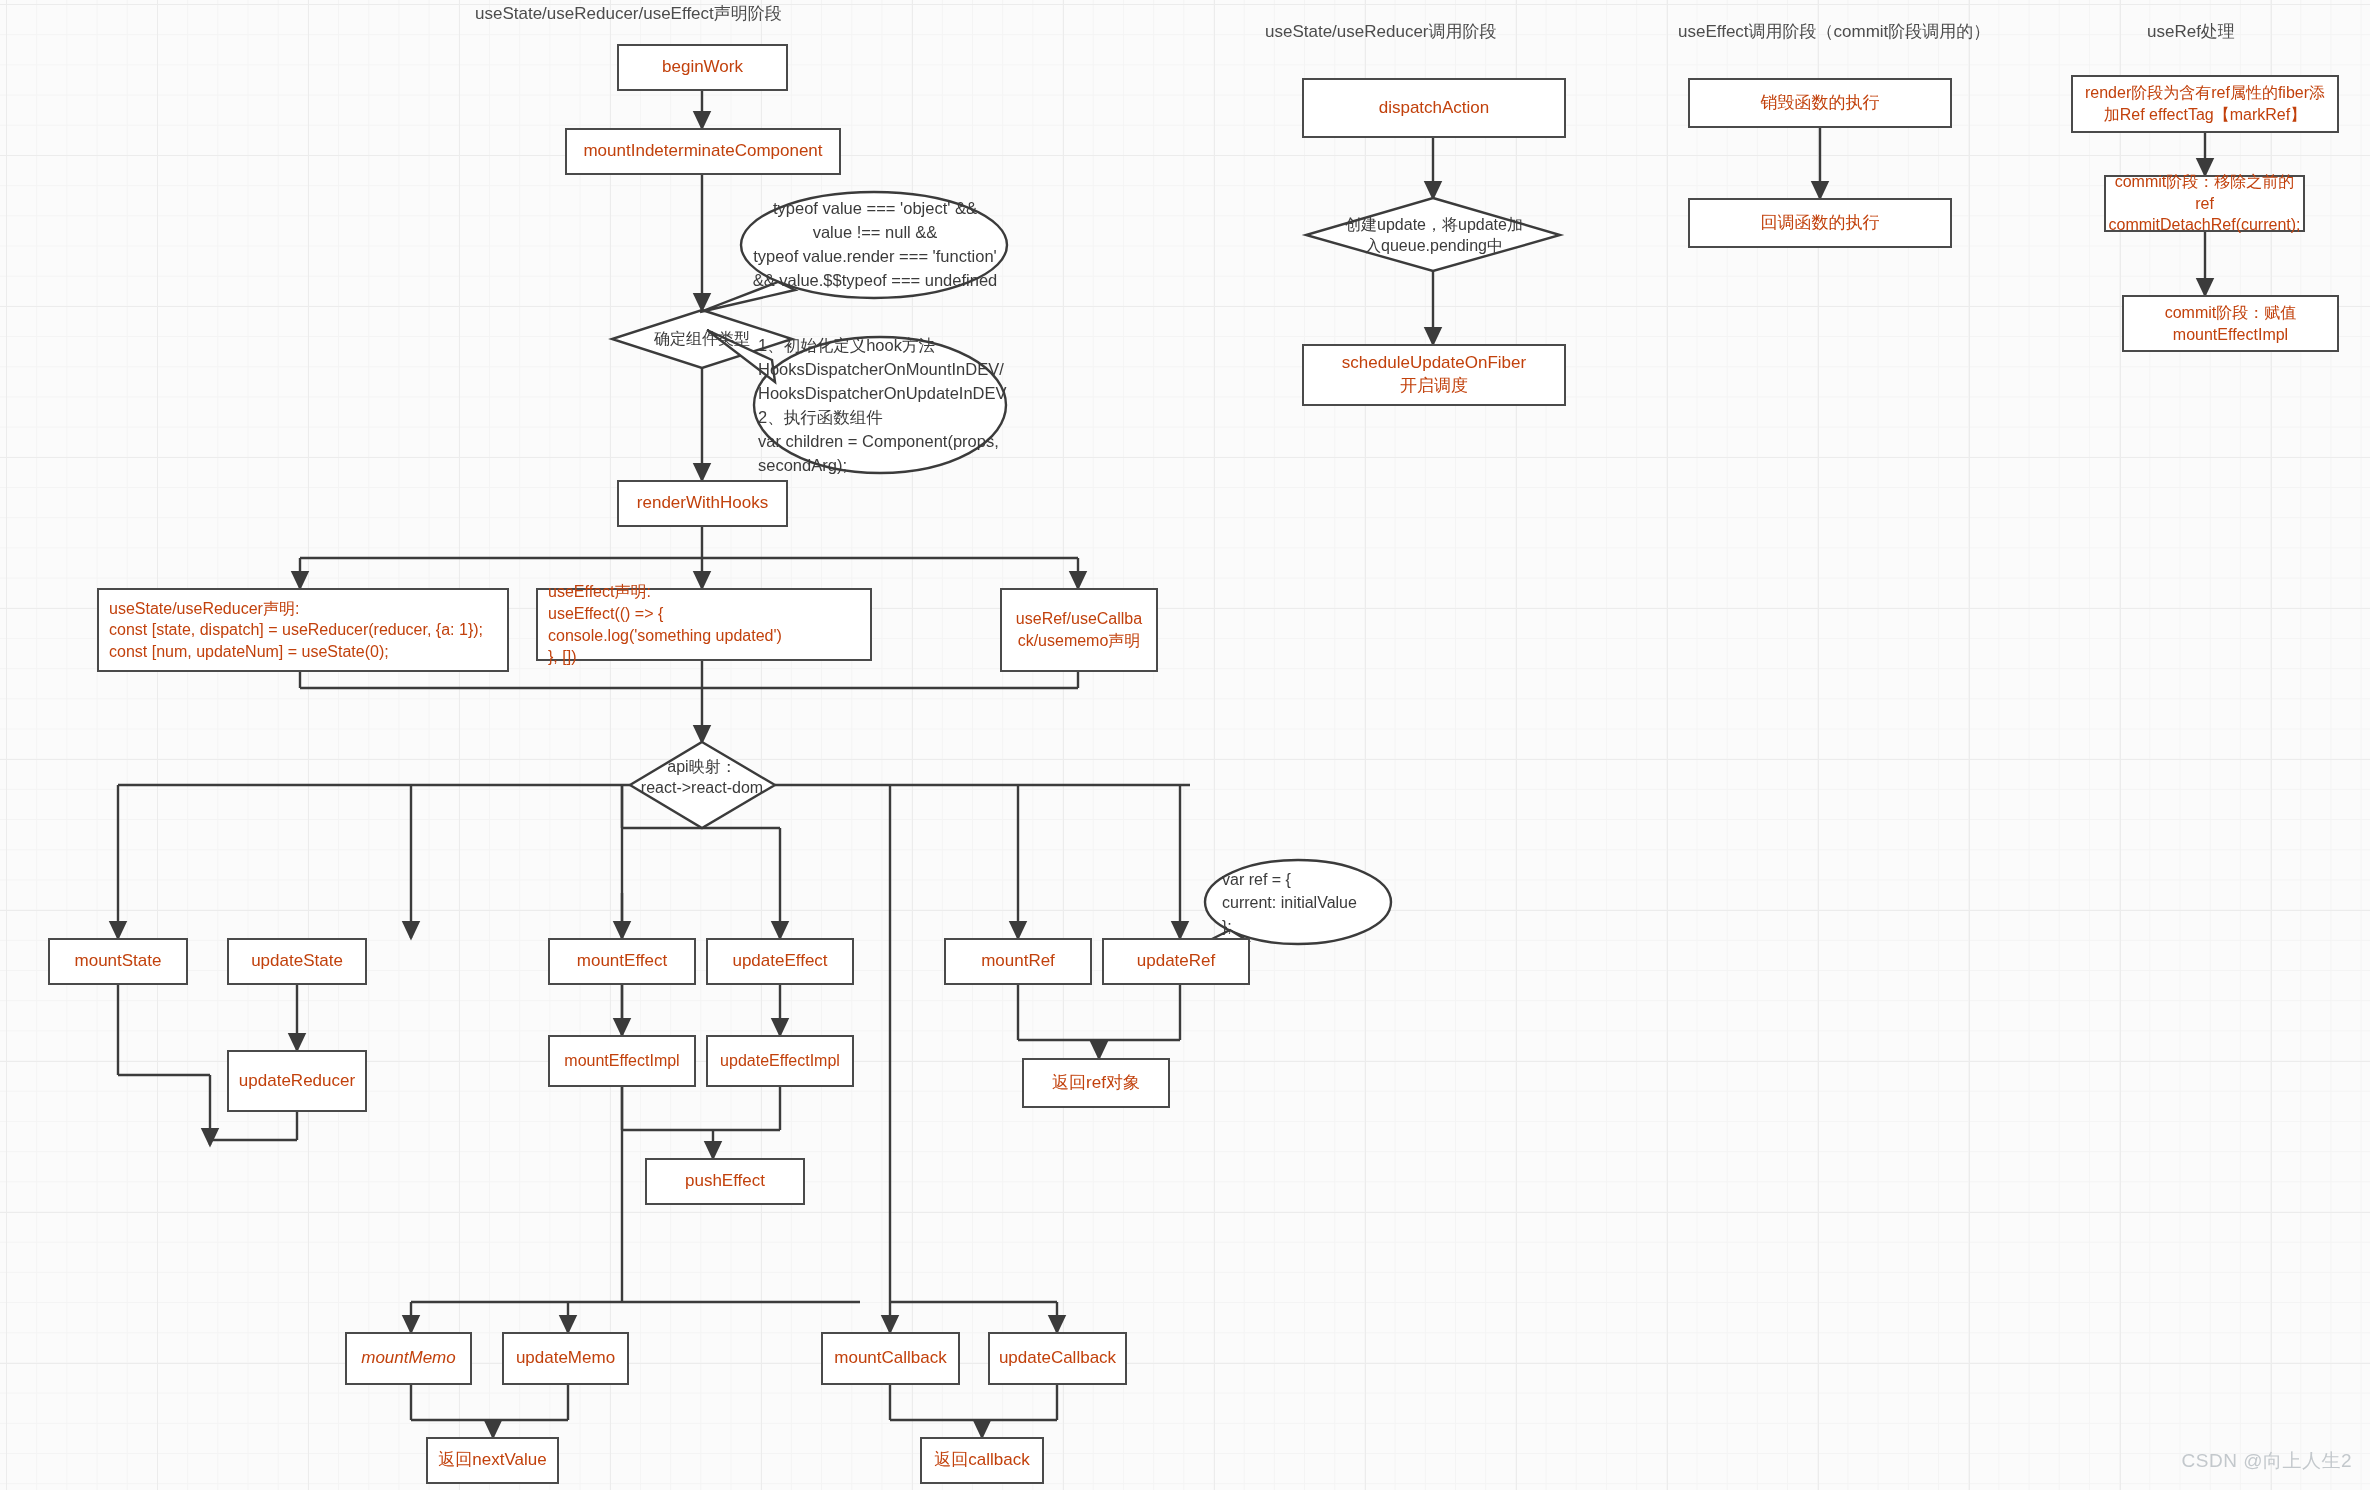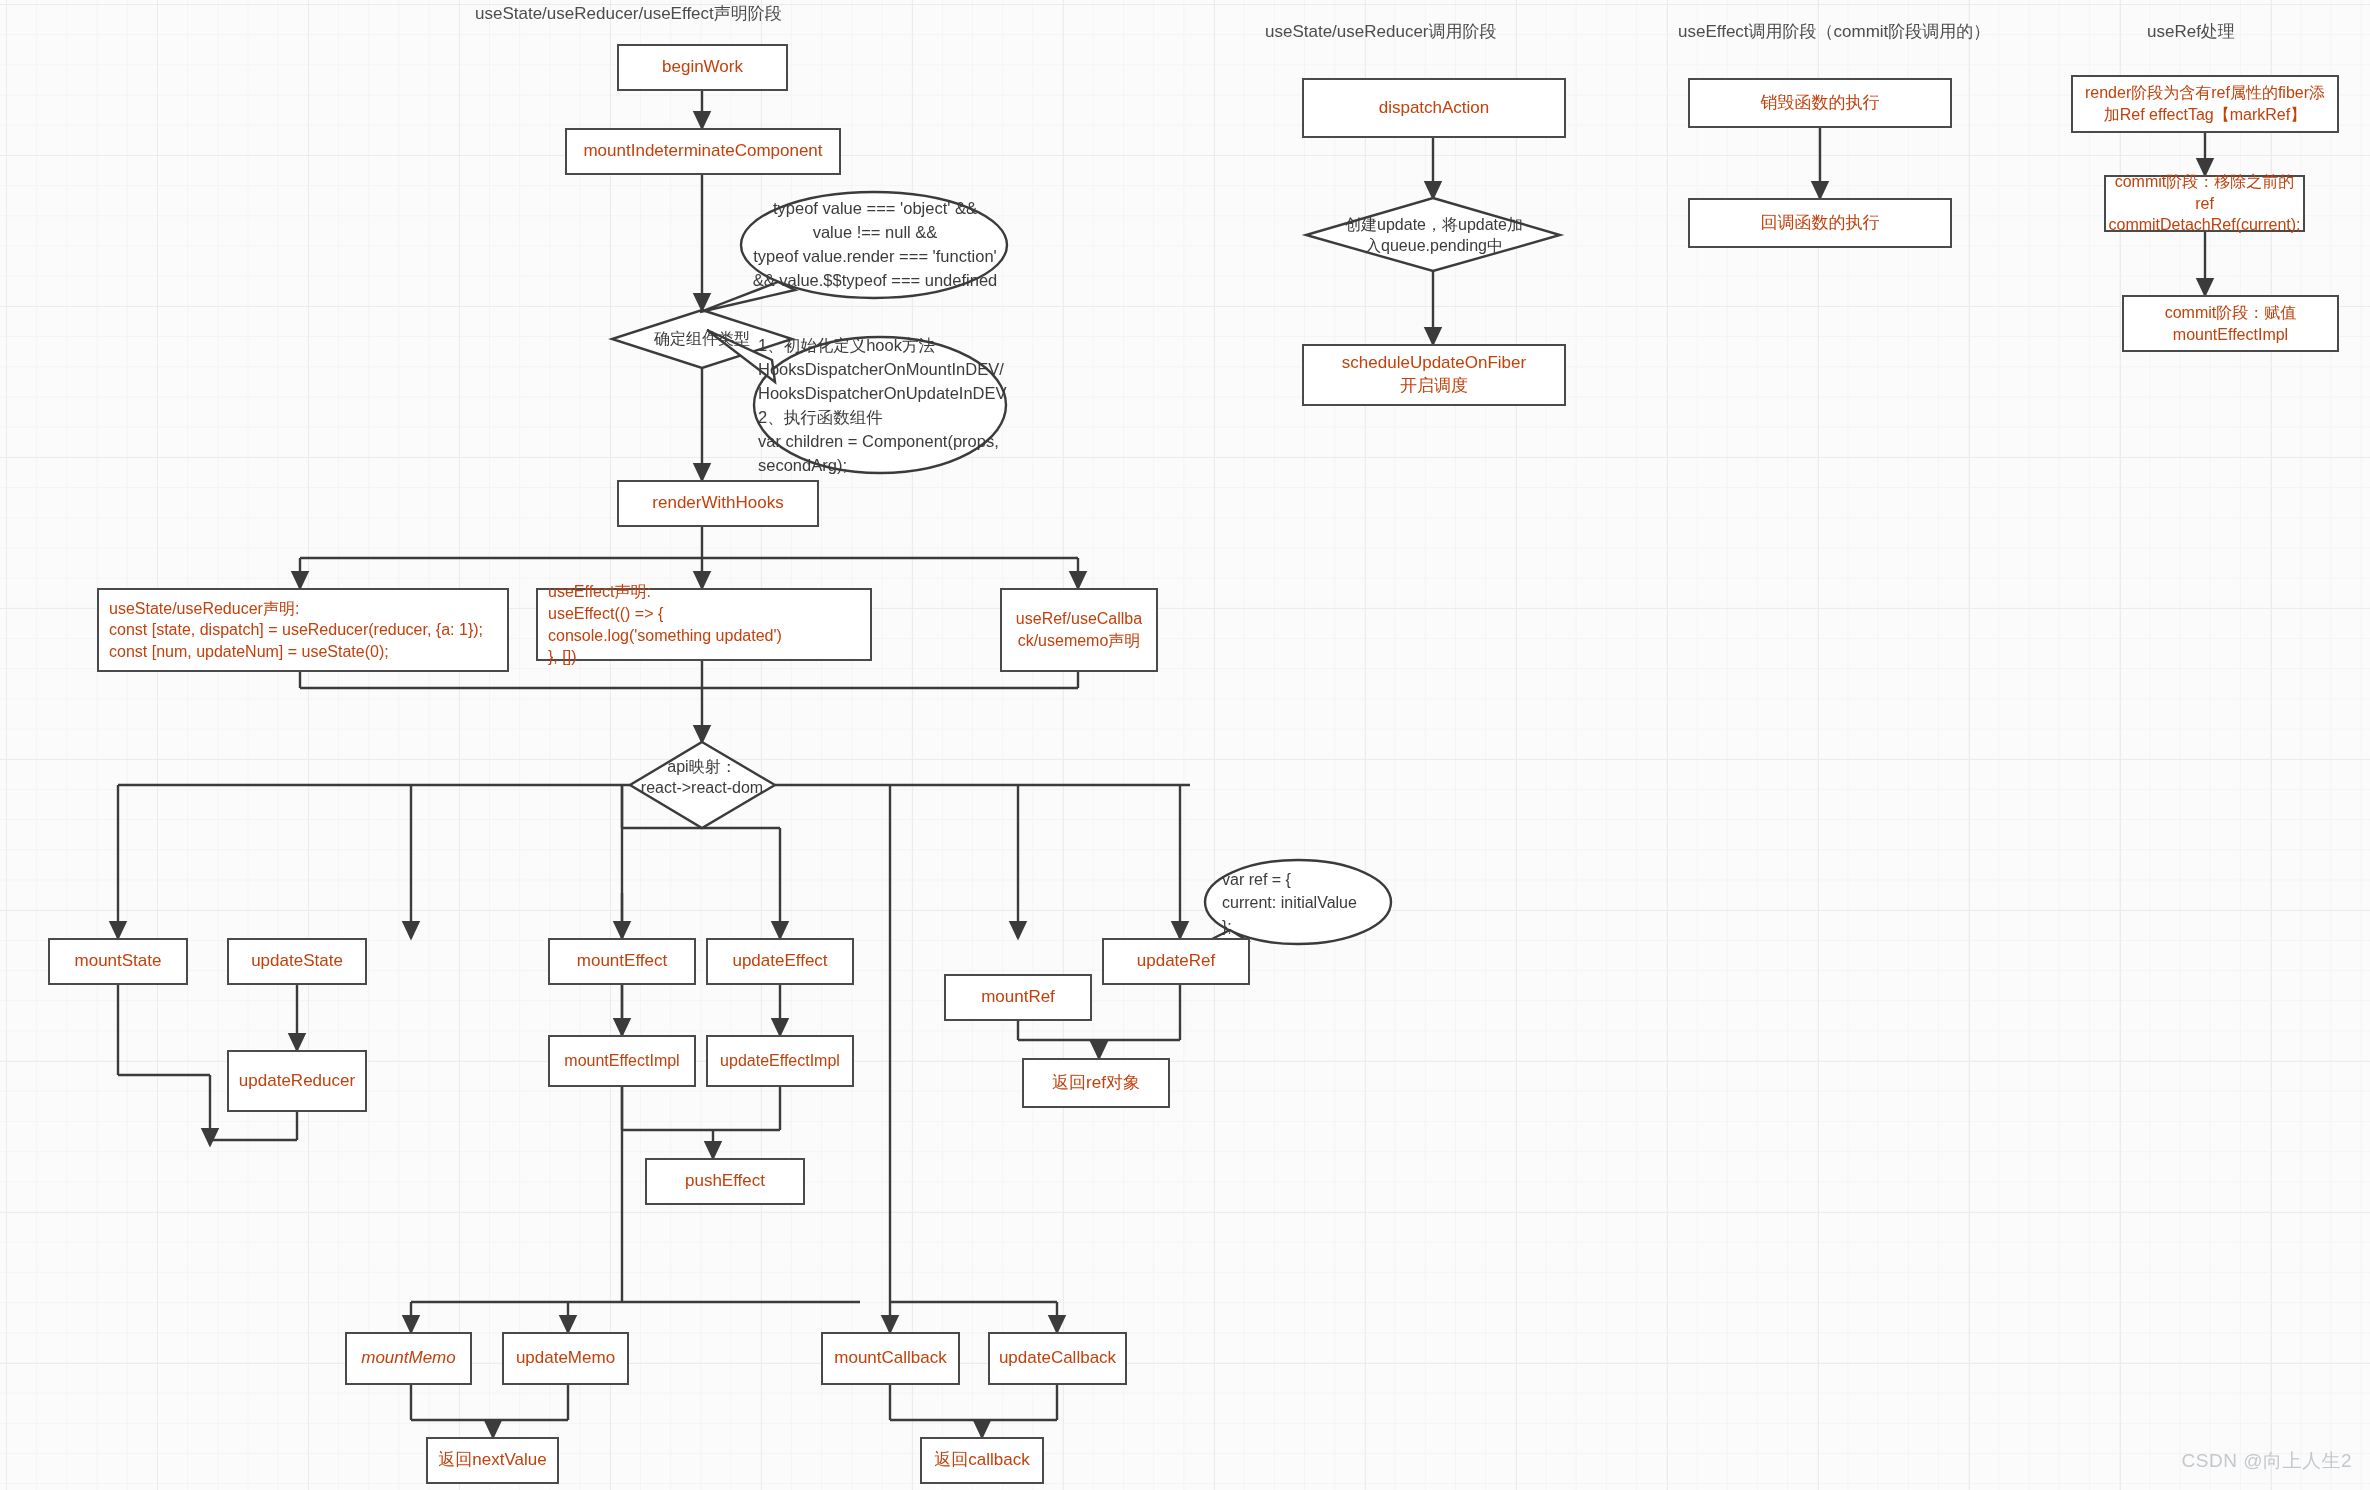--- a/index.html
+++ b/index.html
@@ -227,21 +227,21 @@
 typeof value.render === 'function'
 &amp;&amp; value.$$typeof === undefined</div>
 
   <div class="callout-text left" style="left:758px; top:345px; width:248px; height:122px;">1、初始化定义hook方法
 HooksDispatcherOnMountInDEV/
 HooksDispatcherOnUpdateInDEV
 2、执行函数组件
 var children = Component(props,
 secondArg);</div>
 
-  <div class="node" style="left:617px; top:480px; width:202px; height:47px;">renderWithHooks</div>
+  <div class="node" style="left:617px; top:480px; width:171px; height:47px;">renderWithHooks</div>
 
   <div class="node left-align" style="left:97px; top:588px; width:412px; height:84px; font-size:16px;">useState/useReducer声明:
 const [state, dispatch] = useReducer(reducer, {a: 1});
 const [num, updateNum] = useState(0);</div>
 
   <div class="node left-align" style="left:536px; top:588px; width:336px; height:73px; font-size:16px;">useEffect声明:
  useEffect(() =&gt; {
     console.log('something updated')
  }, [])</div>
 
@@ -254,21 +254,21 @@
   <div class="node" style="left:48px; top:938px; width:140px; height:47px;">mountState</div>
   <div class="node" style="left:227px; top:938px; width:140px; height:47px;">updateState</div>
   <div class="node" style="left:227px; top:1050px; width:140px; height:62px;">updateReducer</div>
 
   <div class="node" style="left:548px; top:938px; width:148px; height:47px;">mountEffect</div>
   <div class="node" style="left:706px; top:938px; width:148px; height:47px;">updateEffect</div>
   <div class="node" style="left:548px; top:1035px; width:148px; height:52px; font-size:16px;">mountEffectImpl</div>
   <div class="node" style="left:706px; top:1035px; width:148px; height:52px; font-size:16px;">updateEffectImpl</div>
   <div class="node" style="left:645px; top:1158px; width:160px; height:47px;">pushEffect</div>
 
-  <div class="node" style="left:944px; top:974px; width:148px; height:47px;">mountRef</div>
+  <div class="node" style="left:944px; top:938px; width:148px; height:47px;">mountRef</div>
   <div class="node" style="left:1102px; top:938px; width:148px; height:47px;">updateRef</div>
   <div class="node" style="left:1022px; top:1058px; width:148px; height:50px;">返回ref对象</div>
 
   <div class="callout-text left" style="left:1222px; top:868px; width:165px; height:70px; font-size:16px;">var ref = {
    current: initialValue
 };</div>
 
   <div class="node" style="left:345px; top:1332px; width:127px; height:53px;font-style:italic;">mountMemo</div>
   <div class="node" style="left:502px; top:1332px; width:127px; height:53px;">updateMemo</div>
   <div class="node" style="left:426px; top:1437px; width:133px; height:47px;">返回nextValue</div>

